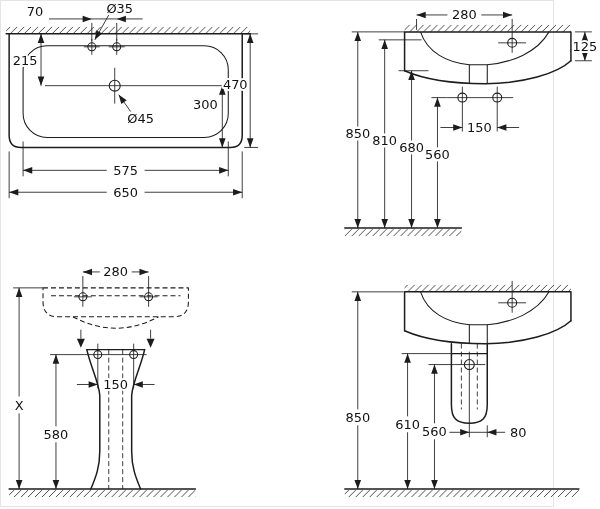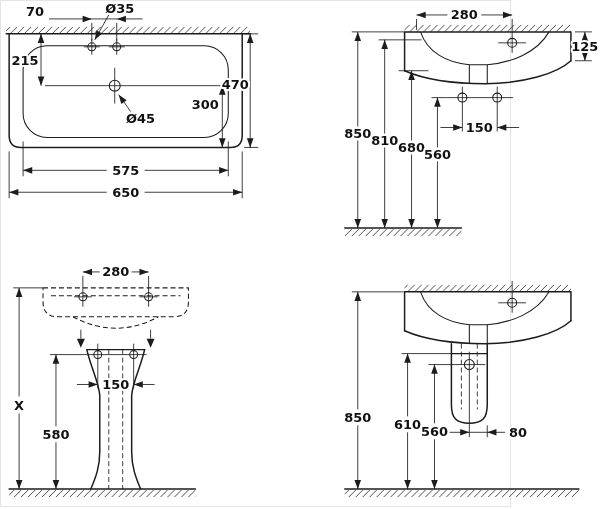--- a/index.html
+++ b/index.html
@@ -1,16 +1,16 @@
 <!DOCTYPE html>
 <html><head>
 <meta charset="utf-8">
 <style>
   html,body{margin:0;padding:0;background:#fff;}
-  .frame{width:511px;height:507px;border:1px solid #e4e4e4;box-sizing:border-box;background:#fff;font-weight:bold;}
+  .frame{width:554px;height:507px;border:1px solid #e4e4e4;box-sizing:border-box;background:#fff;}
   svg{display:block;}
   .main{fill:none;stroke:#1c1c1c;stroke-width:1.5;stroke-linejoin:round;stroke-linecap:round;}
   .med{fill:none;stroke:#1c1c1c;stroke-width:1.05;stroke-linejoin:round;}
   .thin{fill:none;stroke:#1c1c1c;stroke-width:0.85;}
   .dash{stroke-dasharray:5 3;}
   .hole{fill:none;stroke:#1c1c1c;stroke-width:1.05;}
   .solid{fill:#1c1c1c;stroke:none;}
   text{font-family:"DejaVu Sans","Liberation Sans",sans-serif;font-size:13px;fill:#111;
        text-anchor:middle;dominant-baseline:central;
        paint-order:stroke;stroke:#fff;stroke-width:4px;stroke-linejoin:round;}

